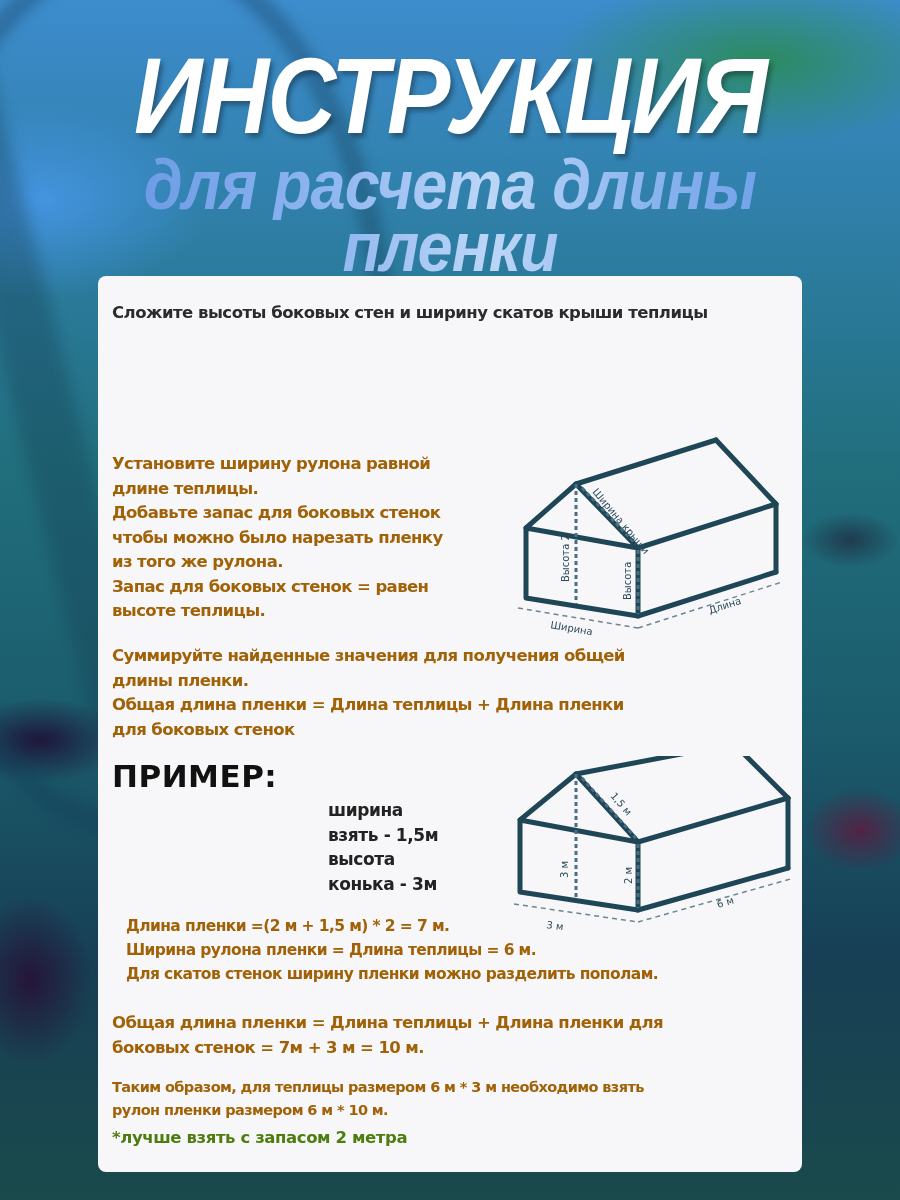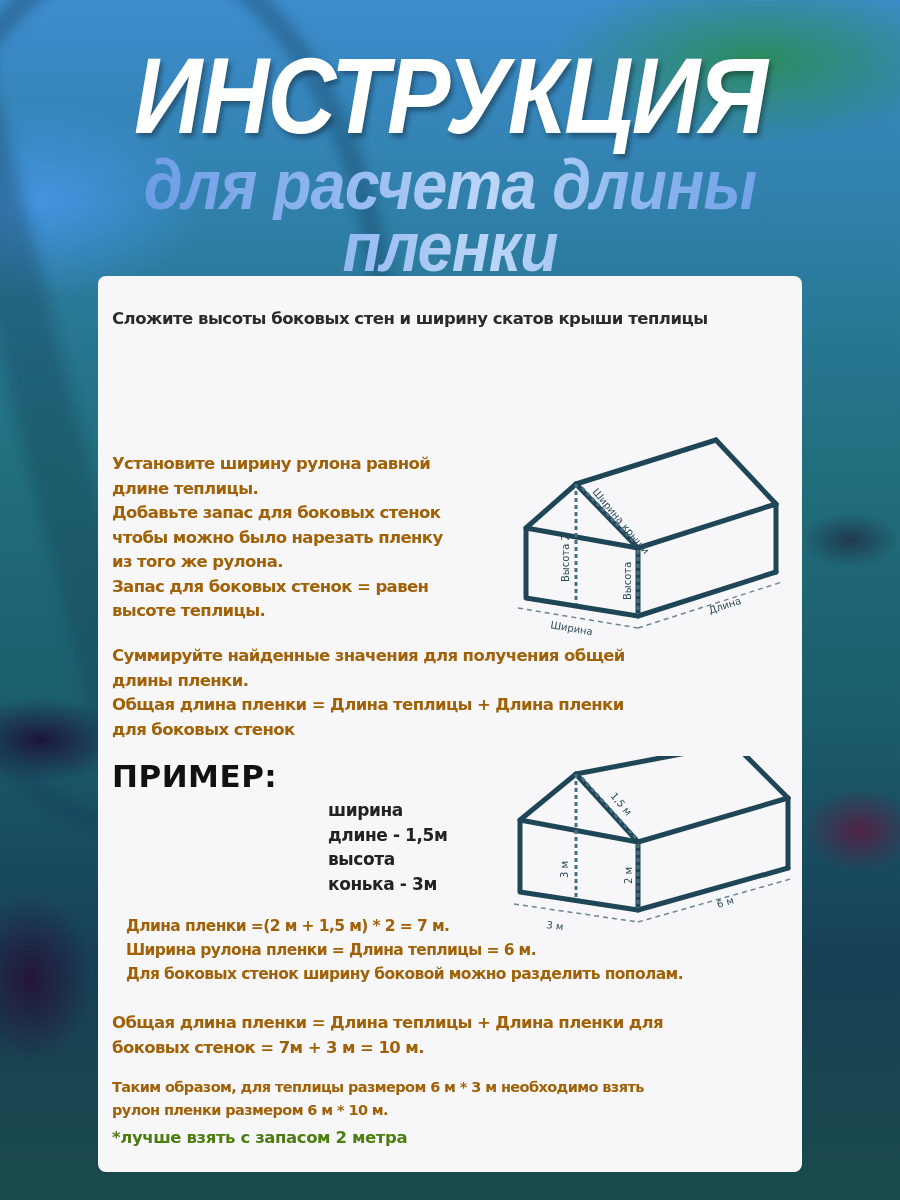--- a/index.html
+++ b/index.html
@@ -44,21 +44,21 @@
     .sub1 { top: 150px; }
     .sub2 { top: 212px; }
 
     .card {
       position: absolute; left: 98px; top: 276px; width: 704px; height: 896px;
       background: #f7f7f9; border-radius: 8px; overflow: hidden;
       color: #1c1c1c;
       font-family: "DejaVu Sans", sans-serif;
     }
     .intro {
-      position: absolute; left: 14px; top: 30px; width: 680px;
+      position: absolute; left: 14px; top: 24px; width: 680px;
       font-size: 16.5px; line-height: 26px; font-weight: bold; color: #2b2b2b;
       letter-spacing: -0.5px;
     }
     .gold-band {
       position: absolute; left: 0; top: 84px; width: 704px; height: 72px;
       background: linear-gradient(180deg, #b8923a 0%, #e3c06d 25%, #f5dd94 50%, #dcb45d 80%, #c79e45 100%);
     }
     .gold-band-text {
       position: absolute; left: 14px; top: 12px; width: 660px;
       font-size: 17px; line-height: 26px; font-weight: bold; color: #1a1a1a;
@@ -157,21 +157,21 @@
     <div>Суммируйте найденные значения для получения общей</div>
     <div>длины пленки.</div>
     <div>Общая длина пленки = Длина теплицы + Длина пленки</div>
     <div>для боковых стенок</div>
   </div>
 
   <div class="example-heading">ПРИМЕР:</div>
 
   <div class="example-col col-right">
     <div>ширина</div>
-    <div>длине - 1,5м</div>
+    <div>взять - 1,5м</div>
     <div>высота</div>
     <div>конька - 3м</div>
   </div>
 
   <div class="diagram diagram2">
     <svg width="296" height="174" viewBox="0 0 296 174">
       <g stroke="#1f4656" stroke-width="5" fill="none" stroke-linejoin="round" stroke-linecap="round">
         <polyline points="14,64 70,18 132,86"></polyline>
         <polyline points="14,64 14,136 132,154 132,86 14,64"></polyline>
         <line x1="70" y1="18" x2="228" y2="-12"></line>
@@ -193,21 +193,21 @@
       <text transform="translate(62,122) rotate(-90)">3 м</text>
       <text transform="translate(126,128) rotate(-90)">2 м</text>
       <text transform="translate(40,172) rotate(8)">3 м</text>
       <text transform="translate(212,152) rotate(-16)">6 м</text>
     </svg>
   </div>
 
   <div class="block-text calc">
     <div>Длина пленки =(2 м + 1,5 м) * 2 = 7 м.</div>
     <div>Ширина рулона пленки = Длина теплицы = 6 м.</div>
-    <div>Для боковых стенок ширину боковой можно разделить пополам.</div>
+    <div>Для скатов стенок ширину пленки можно разделить пополам.</div>
   </div>
 
   <div class="block-text total">
     <div>Общая длина пленки = Длина теплицы + Длина пленки для</div>
     <div>боковых стенок = 7м + 3 м = 10 м.</div>
   </div>
 
   <div class="block-text conclusion">
     <div>Таким образом, для теплицы размером 6 м * 3 м необходимо взять</div>
     <div>рулон пленки размером 6 м * 10 м.</div>

